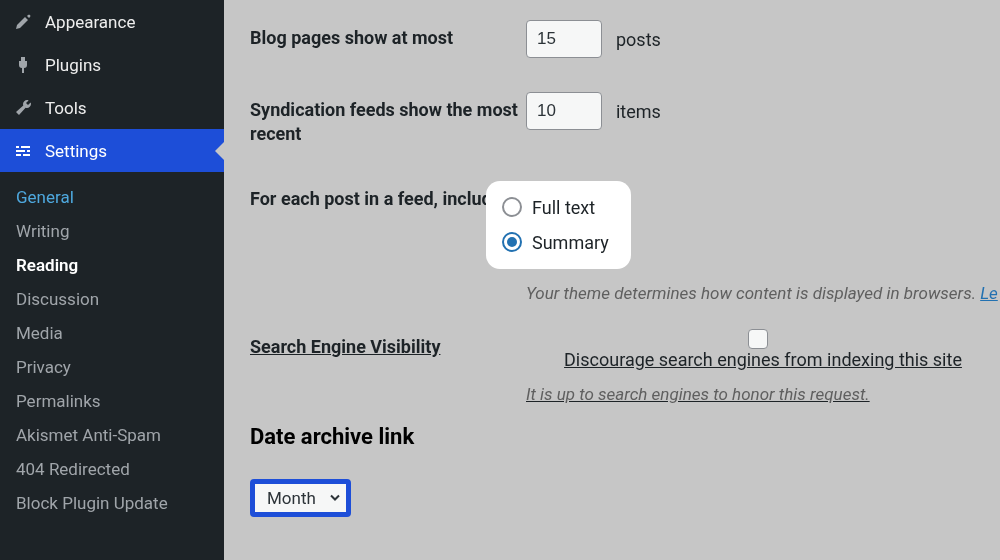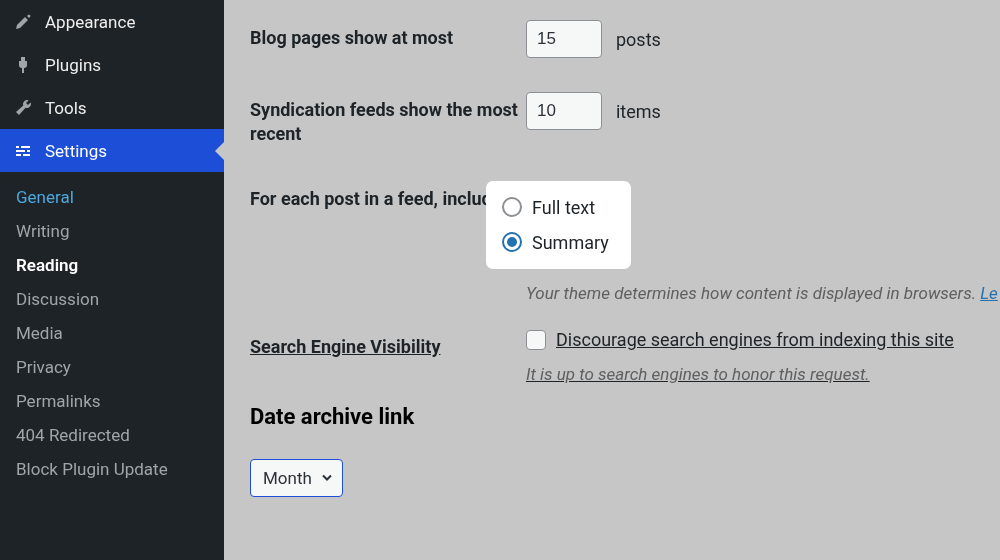--- a/index.html
+++ b/index.html
@@ -26,41 +26,41 @@
   .content { flex: 1; padding: 0 0 0 26px; color: #1d2327; overflow: hidden; }
   .form-row { display: flex; align-items: flex-start; margin-bottom: 34px; }
   .form-row.first { margin-top: 20px; }
   .form-label { width: 276px; font-size: 18px; font-weight: 700; color: #1d2327; padding-top: 6px; line-height: 1.35; }
   .form-field { flex: 1; }
   .number-input {
     width: 76px; height: 38px; border: 1px solid #8c8f94; border-radius: 4px; background: #f6f7f7;
     font-size: 17px; padding: 0 10px; color: #2c3338; outline: none;
   }
   .inline-text { font-size: 18px; color: #1d2327; margin-left: 10px; vertical-align: middle; }
-  .radio-box { background: #ffffff; padding: 16px 22px 16px 16px; display: inline-block; border-radius: 7px; }
+  .radio-box { background: #ffffff; padding: 16px 22px 16px 16px; display: inline-block; border-radius: 14px; }
   .radio-option { display: flex; align-items: center; margin-bottom: 14px; cursor: pointer; }
   .radio-option:last-child { margin-bottom: 0; }
   .radio-circle {
     width: 20px; height: 20px; border: 2px solid #8c8f94; border-radius: 50%; margin-right: 10px;
     display: flex; align-items: center; justify-content: center; flex-shrink: 0;
   }
   .radio-circle.checked { border-color: #2271b1; }
   .radio-dot { width: 10px; height: 10px; background: #2271b1; border-radius: 50%; }
   .radio-label { font-size: 18px; color: #1d2327; }
   .help-text { font-size: 17px; font-style: italic; color: #5f5f5f; margin-top: 14px; }
   .help-text a { color: #2271b1; text-decoration: underline; font-style: italic; }
-  .checkbox-row { display: flex; align-items: flex-end; }
+  .checkbox-row { display: flex; align-items: center; flex-direction: column; }
   .checkbox {
     width: 20px; height: 20px; border: 1px solid #8c8f94; border-radius: 4px; background: #f6f7f7;
     margin-right: 10px; flex-shrink: 0; cursor: pointer;
   }
   .checkbox-label { font-size: 18px; color: #1d2327; }
   .section-heading { font-size: 22px; font-weight: 700; color: #000000; margin-top: 20px; margin-bottom: 30px; }
   .select {
-    height: 38px; border: 1px solid #1d4ed8; border-radius: 4px; background: #f6f7f7;
+    height: 38px; border: 5px solid #1d4ed8; border-radius: 4px; background: #f6f7f7;
     font-size: 17px; padding: 0 30px 0 12px; color: #2c3338; appearance: none; position: relative;
     display: inline-flex; align-items: center; cursor: pointer;
   }
   .select-wrap { position: relative; display: inline-block; }
   .select-chevron { position: absolute; right: 10px; top: 50%; transform: translateY(-50%); pointer-events: none; }
 </style>
 </head>
 <body>
 
 <div class="sidebar">
@@ -97,20 +97,21 @@
     <span>Settings</span>
   </div>
   <div class="submenu">
     <div class="submenu-item highlight">General</div>
     <div class="submenu-item">Writing</div>
     <div class="submenu-item current">Reading</div>
     <div class="submenu-item">Discussion</div>
     <div class="submenu-item">Media</div>
     <div class="submenu-item">Privacy</div>
     <div class="submenu-item">Permalinks</div>
+    <div class="submenu-item">Akismet Anti-Spam</div>
     <div class="submenu-item">404 Redirected</div>
     <div class="submenu-item">Block Plugin Update</div>
   </div>
 </div>
 
 <div class="content">
 
   <div class="form-row first">
     <div class="form-label">Blog pages show at most</div>
     <div class="form-field">

